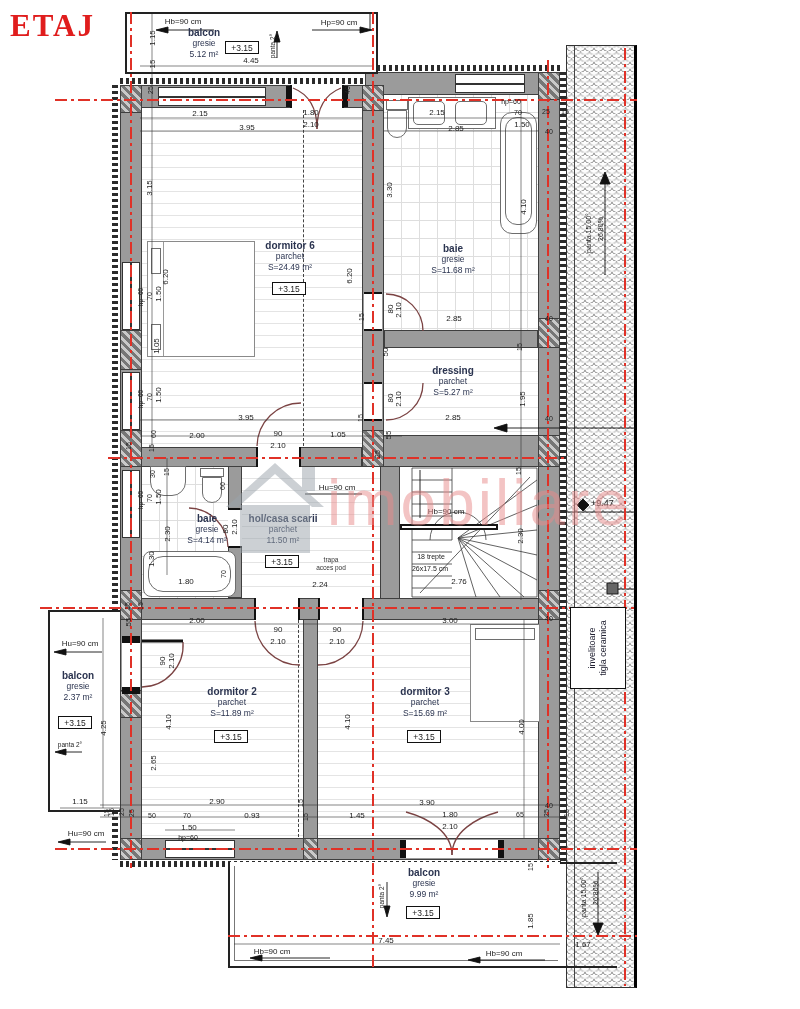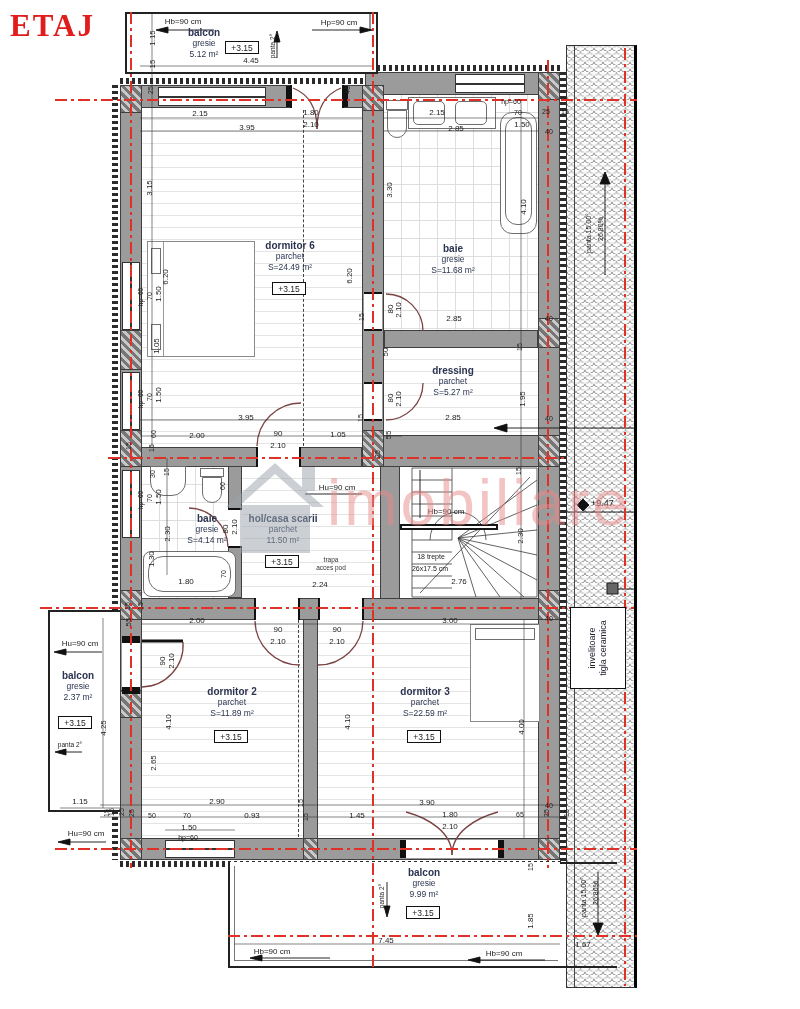--- a/index.html
+++ b/index.html
@@ -287,21 +287,21 @@
   <div class="abs room-label" style="left:232px;top:686px;">
     <div class="rname">dormitor 2</div>
     <div class="rline">parchet</div>
     <div class="rline">S=11.89 m²</div>
   </div>
   <div class="abs level-box" style="left:214px;top:730px;">+3.15</div>
 
   <div class="abs room-label" style="left:425px;top:686px;">
     <div class="rname">dormitor 3</div>
     <div class="rline">parchet</div>
-    <div class="rline">S=22.59 m²</div>
+    <div class="rline">S=15.69 m²</div>
   </div>
   <div class="abs level-box" style="left:407px;top:730px;">+3.15</div>
 
   <div class="abs room-label" style="left:78px;top:670px;">
     <div class="rname">balcon</div>
     <div class="rline">gresie</div>
     <div class="rline">2.37 m²</div>
   </div>
   <div class="abs level-box" style="left:58px;top:716px;">+3.15</div>
 

